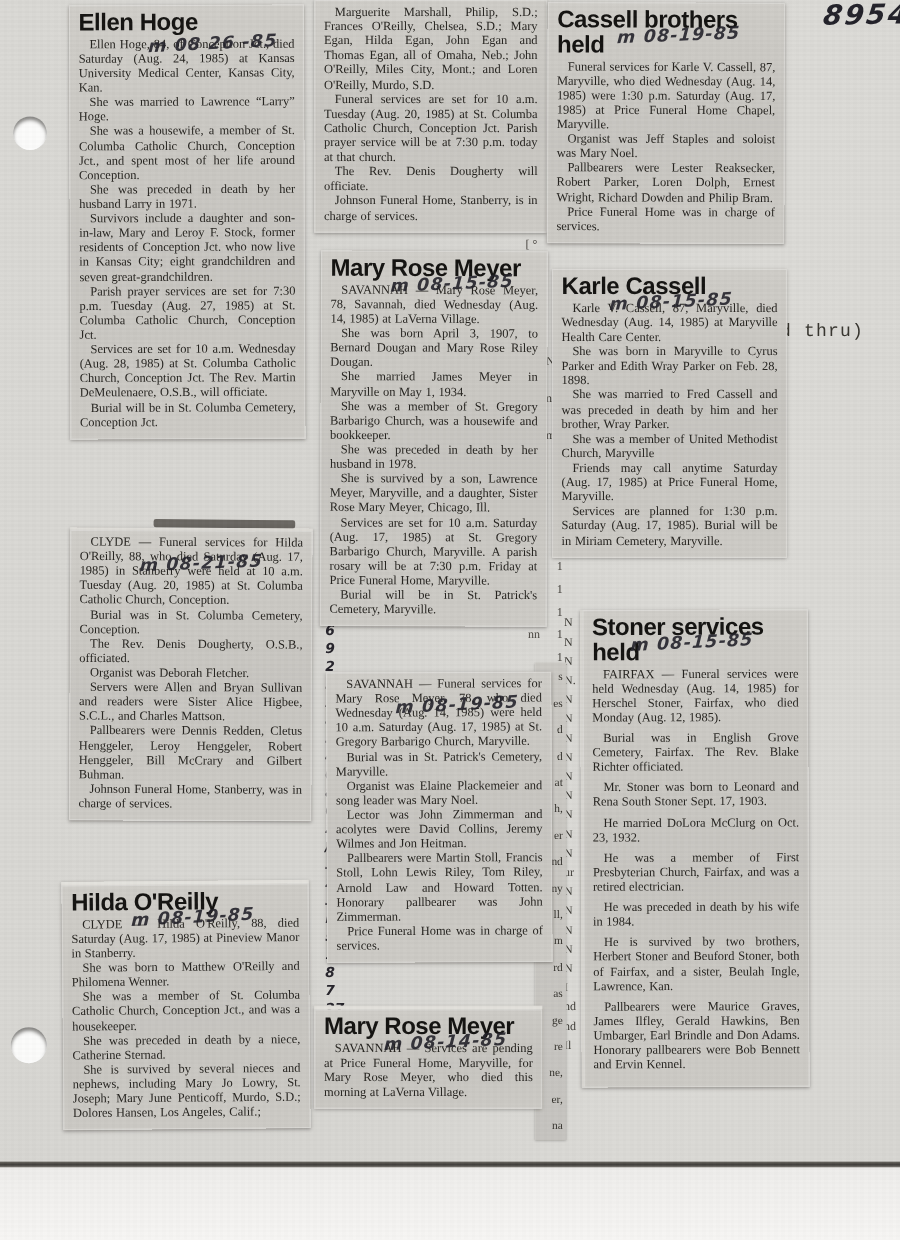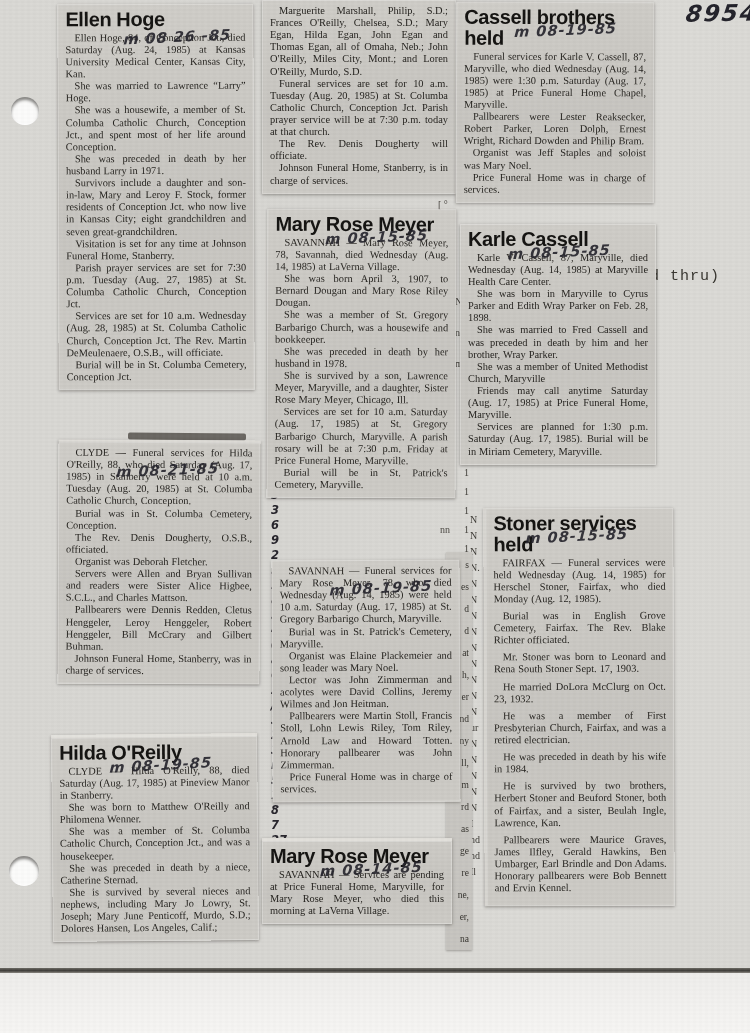--- a/index.html
+++ b/index.html
@@ -243,21 +243,20 @@
 
 <article class="clip" id="clip-1">
   <h2>Ellen Hoge</h2>
   <span class="hw">m 08 26 -85</span>
   <div class="body">
       <p>Ellen Hoge, 84, of Conception Jct., died Saturday (Aug. 24, 1985) at Kansas University Medical Center, Kansas City, Kan.</p>
       <p>She was married to Lawrence “Larry” Hoge.</p>
       <p>She was a housewife, a member of St. Columba Catholic Church, Conception Jct., and spent most of her life around Conception.</p>
       <p>She was preceded in death by her husband Larry in 1971.</p>
       <p>Survivors include a daughter and son-in-law, Mary and Leroy F. Stock, former residents of Conception Jct. who now live in Kansas City; eight grandchildren and seven great-grandchildren.</p>
-      <p>Visitation is set for any time at Johnson Funeral Home, Stanberry.</p>
       <p>Parish prayer services are set for 7:30 p.m. Tuesday (Aug. 27, 1985) at St. Columba Catholic Church, Conception Jct.</p>
       <p>Services are set for 10 a.m. Wednesday (Aug. 28, 1985) at St. Columba Catholic Church, Conception Jct. The Rev. Martin DeMeulenaere, O.S.B., will officiate.</p>
       <p>Burial will be in St. Columba Cemetery, Conception Jct.</p>
     </div>
 </article>
 
 <article class="clip" id="clip-2">
   <span class="hw">m 08-21-85</span>
   <div class="body">
       <p>CLYDE — Funeral services for Hilda O'Reilly, 88, who died Saturday (Aug. 17, 1985) in Stanberry were held at 10 a.m. Tuesday (Aug. 20, 1985) at St. Columba Catholic Church, Conception.</p>
@@ -291,20 +290,21 @@
       <p>Johnson Funeral Home, Stanberry, is in charge of services.</p>
     </div>
 </article>
 
 <article class="clip" id="clip-5">
   <h2>Mary Rose Meyer</h2>
   <span class="hw">m 08-15-85</span>
   <div class="body">
       <p>SAVANNAH — Mary Rose Meyer, 78, Savannah, died Wednesday (Aug. 14, 1985) at LaVerna Village.</p>
       <p>She was born April 3, 1907, to Bernard Dougan and Mary Rose Riley Dougan.</p>
+      <p>She married James Meyer in Maryville on May 1, 1934.</p>
       <p>She was a member of St. Gregory Barbarigo Church, was a housewife and bookkeeper.</p>
       <p>She was preceded in death by her husband in 1978.</p>
       <p>She is survived by a son, Lawrence Meyer, Maryville, and a daughter, Sister Rose Mary Meyer, Chicago, Ill.</p>
       <p>Services are set for 10 a.m. Saturday (Aug. 17, 1985) at St. Gregory Barbarigo Church, Maryville. A parish rosary will be at 7:30 p.m. Friday at Price Funeral Home, Maryville.</p>
       <p>Burial will be in St. Patrick's Cemetery, Maryville.</p>
     </div>
 </article>
 
 <article class="clip" id="clip-6">
   <span class="hw">m 08-19-85</span>
@@ -324,22 +324,22 @@
   <div class="body">
       <p>SAVANNAH — Services are pending at Price Funeral Home, Maryville, for Mary Rose Meyer, who died this morning at LaVerna Village.</p>
     </div>
 </article>
 
 <article class="clip" id="clip-8">
   <h2>Cassell brothers held</h2>
   <span class="hw">m 08-19-85</span>
   <div class="body">
       <p>Funeral services for Karle V. Cassell, 87, Maryville, who died Wednesday (Aug. 14, 1985) were 1:30 p.m. Saturday (Aug. 17, 1985) at Price Funeral Home Chapel, Maryville.</p>
+      <p>Organist was Jeff Staples and soloist was Mary Noel.</p>
       <p>Pallbearers were Lester Reaksecker, Robert Parker, Loren Dolph, Ernest Wright, Richard Dowden and Philip Bram.</p>
-      <p>Organist was Jeff Staples and soloist was Mary Noel.</p>
       <p>Price Funeral Home was in charge of services.</p>
     </div>
 </article>
 
 <article class="clip" id="clip-9">
   <h2>Karle Cassell</h2>
   <span class="hw">m 08-15-85</span>
   <div class="body">
       <p>Karle V. Cassell, 87, Maryville, died Wednesday (Aug. 14, 1985) at Maryville Health Care Center.</p>
       <p>She was born in Maryville to Cyrus Parker and Edith Wray Parker on Feb. 28, 1898.</p>

